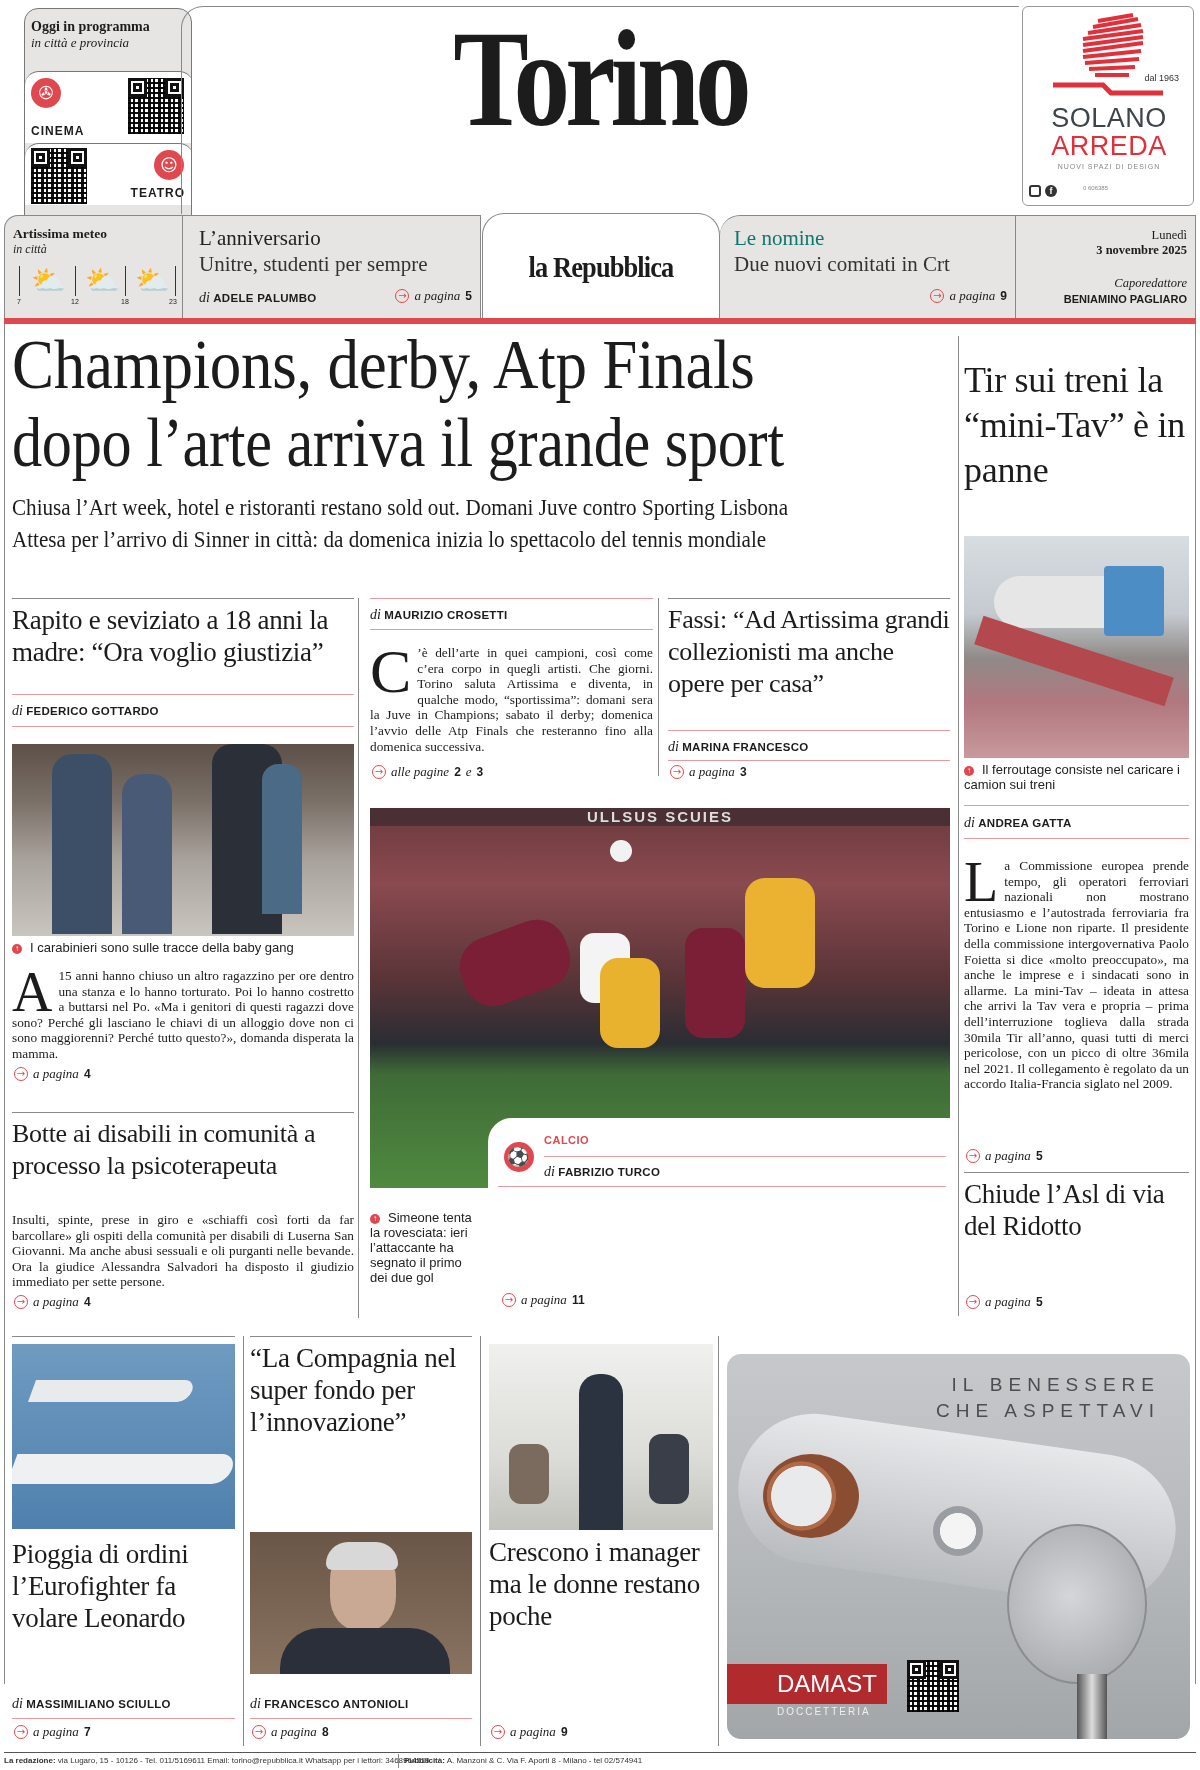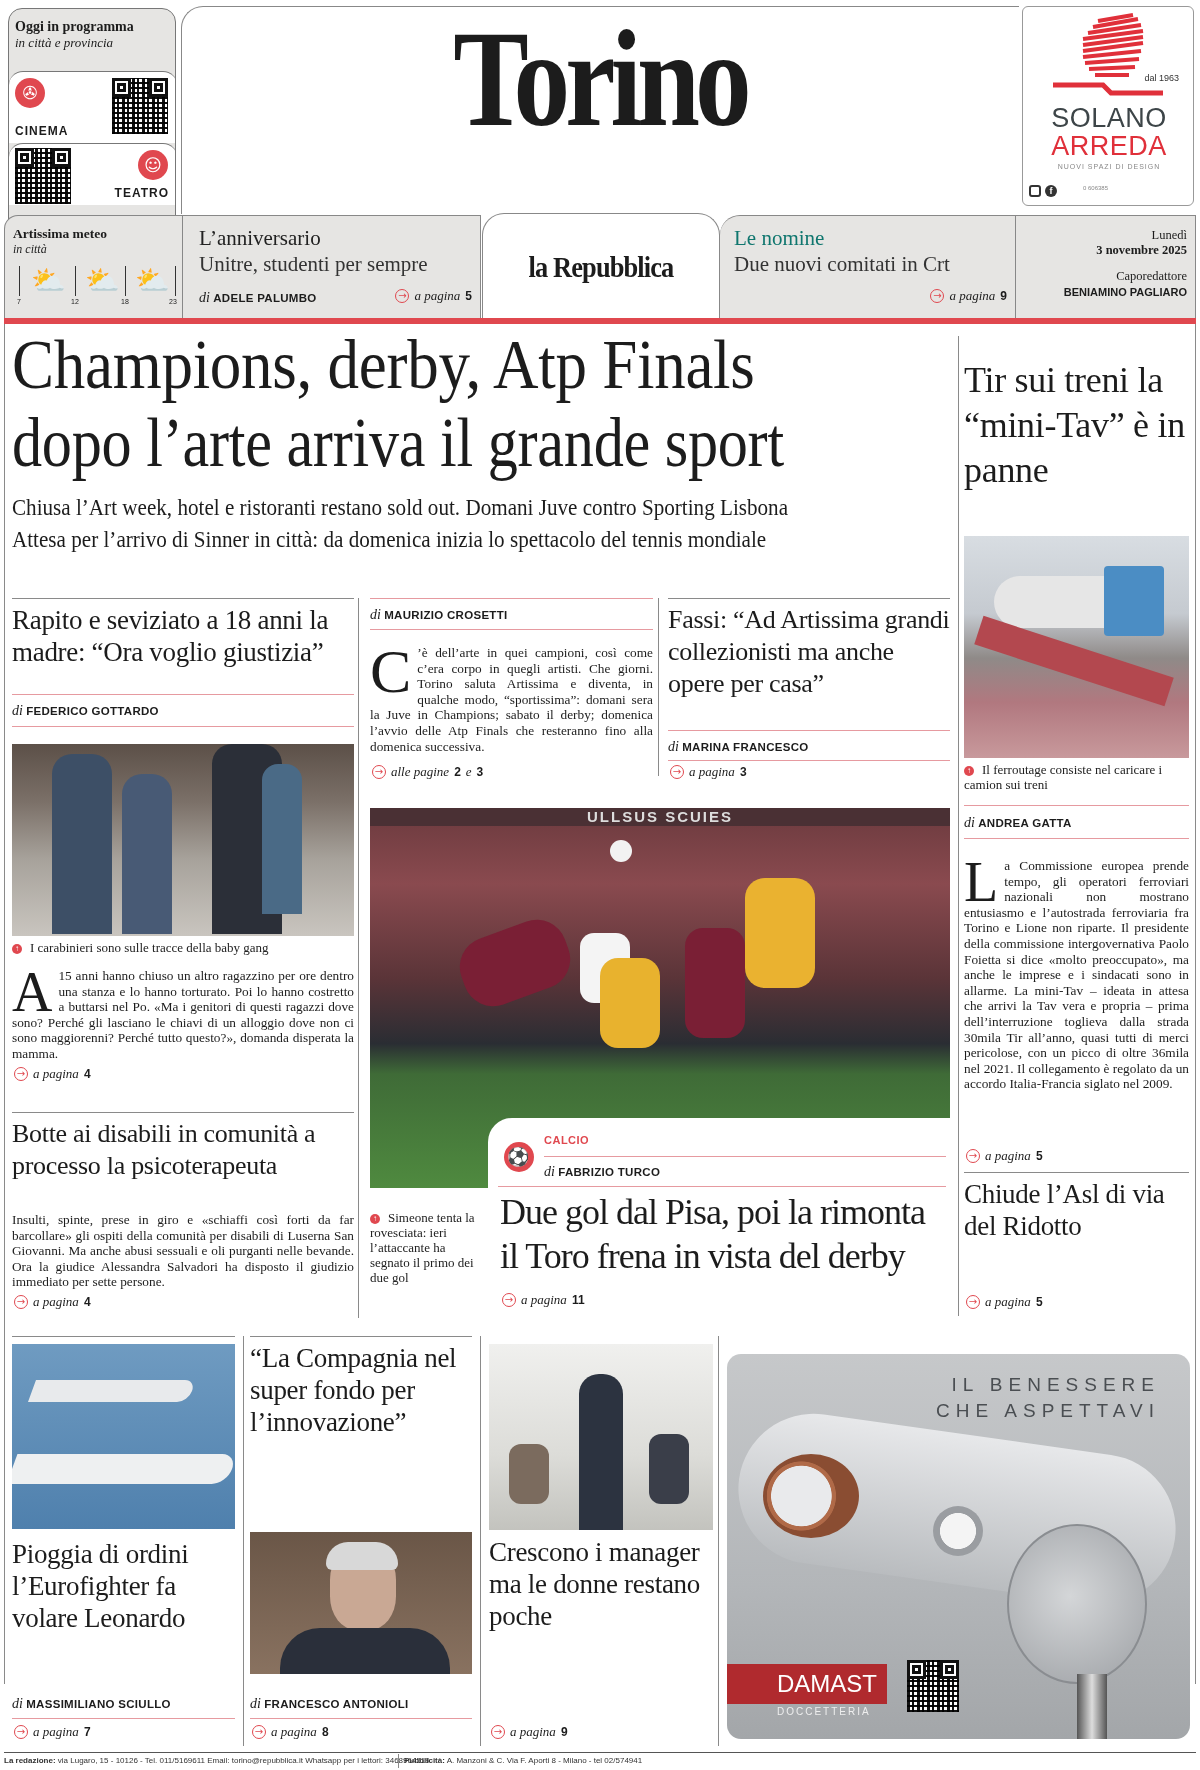--- a/index.html
+++ b/index.html
@@ -13,36 +13,36 @@
 .rline{position:absolute;height:1px;background:#e69aa0}
 .byline{font-size:12px;letter-spacing:.3px}
 .byline i{font-family:"Liberation Serif",serif;font-size:14px;font-weight:normal;letter-spacing:0}
 .byline b{font-family:"Liberation Sans",sans-serif;font-weight:bold;font-size:11.5px}
 .ref{font-size:13px;font-style:italic;display:flex;align-items:center;gap:5px}
 .ref .arrow{width:14px;height:14px;border:1px solid #e0484f;border-radius:50%;color:#e0484f;font-style:normal;font-size:10px;line-height:12px;text-align:center;font-family:"DejaVu Sans",sans-serif}
 .ref b{font-family:"Liberation Sans",sans-serif;font-style:normal;font-size:12px}
 .light-head{font-weight:normal;letter-spacing:-.3px;line-height:1.12}
 .body-text{font-size:13.3px;line-height:15.6px;text-align:justify;hyphens:auto}
 .dropcap{float:left;font-size:56px;line-height:44px;margin:2px 6px -2px 0;font-weight:normal}
-.caption{font-family:Liberation Serif, serif;font-size:13px;line-height:15px;color:#222}
+.caption{font-family:Liberation Sans, sans-serif;font-size:13px;line-height:15px;color:#222}
 .caption .dot{display:inline-block;width:10px;height:10px;border-radius:50%;background:#e0484f;color:#fff;font-size:8px;line-height:10px;text-align:center;margin-right:8px;vertical-align:1px}
 .photo{position:absolute;overflow:hidden}
 .qr{background:
  repeating-linear-gradient(90deg,#111 0 3px,#fff 3px 5px,#111 5px 7px,#fff 7px 10px),
  repeating-linear-gradient(0deg,#111 0 2px,#fff 2px 5px);
  background-blend-mode:multiply;position:absolute}
 .qr::before,.qr::after{content:"";position:absolute;width:13px;height:13px;border:3px solid #111;background:#fff;box-shadow:inset 0 0 0 2px #fff,inset 0 0 0 5px #111}
 .qr::before{left:0;top:0}
 .qr::after{right:0;top:0}
 .greybox{background:#e6e5e3}
 </style>
 </head>
 <body>
 
-<div class="abs greybox" style="left:8px;top:8px;width:168px;height:254px;border:1px solid #777;border-radius:14px;overflow:hidden">
+<div class="abs greybox" style="left:24px;top:8px;width:168px;height:254px;border:1px solid #777;border-radius:14px;overflow:hidden">
   <div style="padding:10px 6px 6px 6px;height:54px">
     <div style="font-weight:bold;font-size:14px">Oggi in programma</div>
     <div style="font-style:italic;font-size:13px">in città e provincia</div>
   </div>
   <div style="position:absolute;left:0;top:62px;width:168px;height:72px;background:#fff;border-top:1px solid #777;border-radius:14px 14px 0 0">
     <div style="position:absolute;left:6px;top:6px;width:30px;height:30px;border-radius:50%;background:#e0484f;color:#fff;text-align:center;font:18px/30px 'DejaVu Sans',sans-serif">✇</div>
     <div class="sans" style="position:absolute;left:6px;top:52px;font-weight:bold;font-size:12px;letter-spacing:1px">CINEMA</div>
     <div class="qr" style="left:103px;top:6px;width:56px;height:56px"></div>
   </div>
   <div style="position:absolute;left:0;top:134px;width:168px;height:62px;background:#fff;border-top:1px solid #777;border-radius:14px 14px 0 0">
@@ -115,21 +115,21 @@
   <div style="position:absolute;left:14px;top:36px;font-size:21px;color:#333">Due nuovi comitati in Crt</div>
   <div class="ref" style="position:absolute;right:8px;top:72px">
       <span class="arrow">→</span>
       <span>a pagina</span>
       <b>9</b>
     </div>
 </div>
 <div class="abs greybox" style="left:1016px;top:215px;width:180px;height:103px;border:1px solid #888;border-bottom:none;border-left:none;text-align:right;padding:12px 8px 0 0">
   <div style="font-size:12.5px">Lunedì</div>
   <div style="font-size:12.5px;font-weight:bold">3 novembre 2025</div>
-  <div style="font-size:12.5px;margin-top:11px">Caporedattore</div>
+  <div style="font-size:12.5px;font-style:italic;margin-top:18px">Caporedattore</div>
   <div class="sans" style="font-size:11px;font-weight:bold;margin-top:2px">BENIAMINO PAGLIARO</div>
 </div>
 <div class="abs" style="left:4px;top:318px;width:1192px;height:6px;background:#e0484f"></div>
 
 <div class="vline" style="left:4px;top:324px;height:1360px"></div>
 <div class="vline" style="left:1195px;top:324px;height:1360px"></div>
 <div class="vline" style="left:958px;top:336px;height:980px"></div>
 
 <div class="abs light-head" style="left:12px;top:326px;font-size:70px;line-height:78px;white-space:nowrap;transform:scaleX(.9);transform-origin:left">Champions, derby, Atp Finals</div>
 <div class="abs light-head" style="left:12px;top:404px;font-size:70px;line-height:78px;white-space:nowrap;transform:scaleX(.86);transform-origin:left">dopo l’arte arriva il grande sport</div>
@@ -201,21 +201,20 @@
   <div style="position:absolute;left:240px;top:32px;width:22px;height:22px;border-radius:50%;background:#f2f2f2"></div>
 </div>
 <div class="abs caption" style="left:370px;top:1210px;width:110px"><span class="dot">↑</span><span>Simeone tenta la rovesciata: ieri l’attaccante ha segnato il primo dei due gol</span></div>
 
 <div class="abs" style="left:488px;top:1118px;width:468px;height:200px;background:#fff;border-radius:24px 0 0 0">
   <div style="position:absolute;left:16px;top:24px;width:30px;height:30px;border-radius:50%;background:#e0484f;color:#fff;text-align:center;font:18px/30px 'DejaVu Sans',sans-serif">⚽</div>
   <div class="sans red" style="position:absolute;left:56px;top:16px;font-size:11px;font-weight:bold;letter-spacing:.5px">CALCIO</div>
   <div class="rline" style="left:56px;top:38px;width:402px"></div>
   <div class="byline" style="position:absolute;left:56px;top:46px"><i>di</i> <b>FABRIZIO TURCO</b></div>
   <div class="rline" style="left:10px;top:68px;width:448px"></div>
-  <div class="light-head" style="position:absolute;left:12px;top:72px;width:450px;font-size:36px;line-height:44px;letter-spacing:-1px">Due gol dal Pisa, poi la rimonta il Toro frena in vista del derby</div>
   <div class="ref" style="position:absolute;left:14px;top:174px">
       <span class="arrow">→</span>
       <span>a pagina</span>
       <b>11</b>
     </div>
 </div>
 
 <div class="abs light-head" style="left:964px;top:358px;width:225px;font-size:36px;line-height:45px">Tir sui treni la “mini-Tav” è in panne</div>
 <div class="photo" style="left:964px;top:536px;width:225px;height:222px;background:linear-gradient(180deg,#d8dde2 0%,#c5cad0 35%,#8f8a88 55%,#b1787f 75%,#c8999c 100%)">
   <div style="position:absolute;left:30px;top:40px;width:150px;height:52px;background:#e6e6e6;border-radius:26px"></div>

